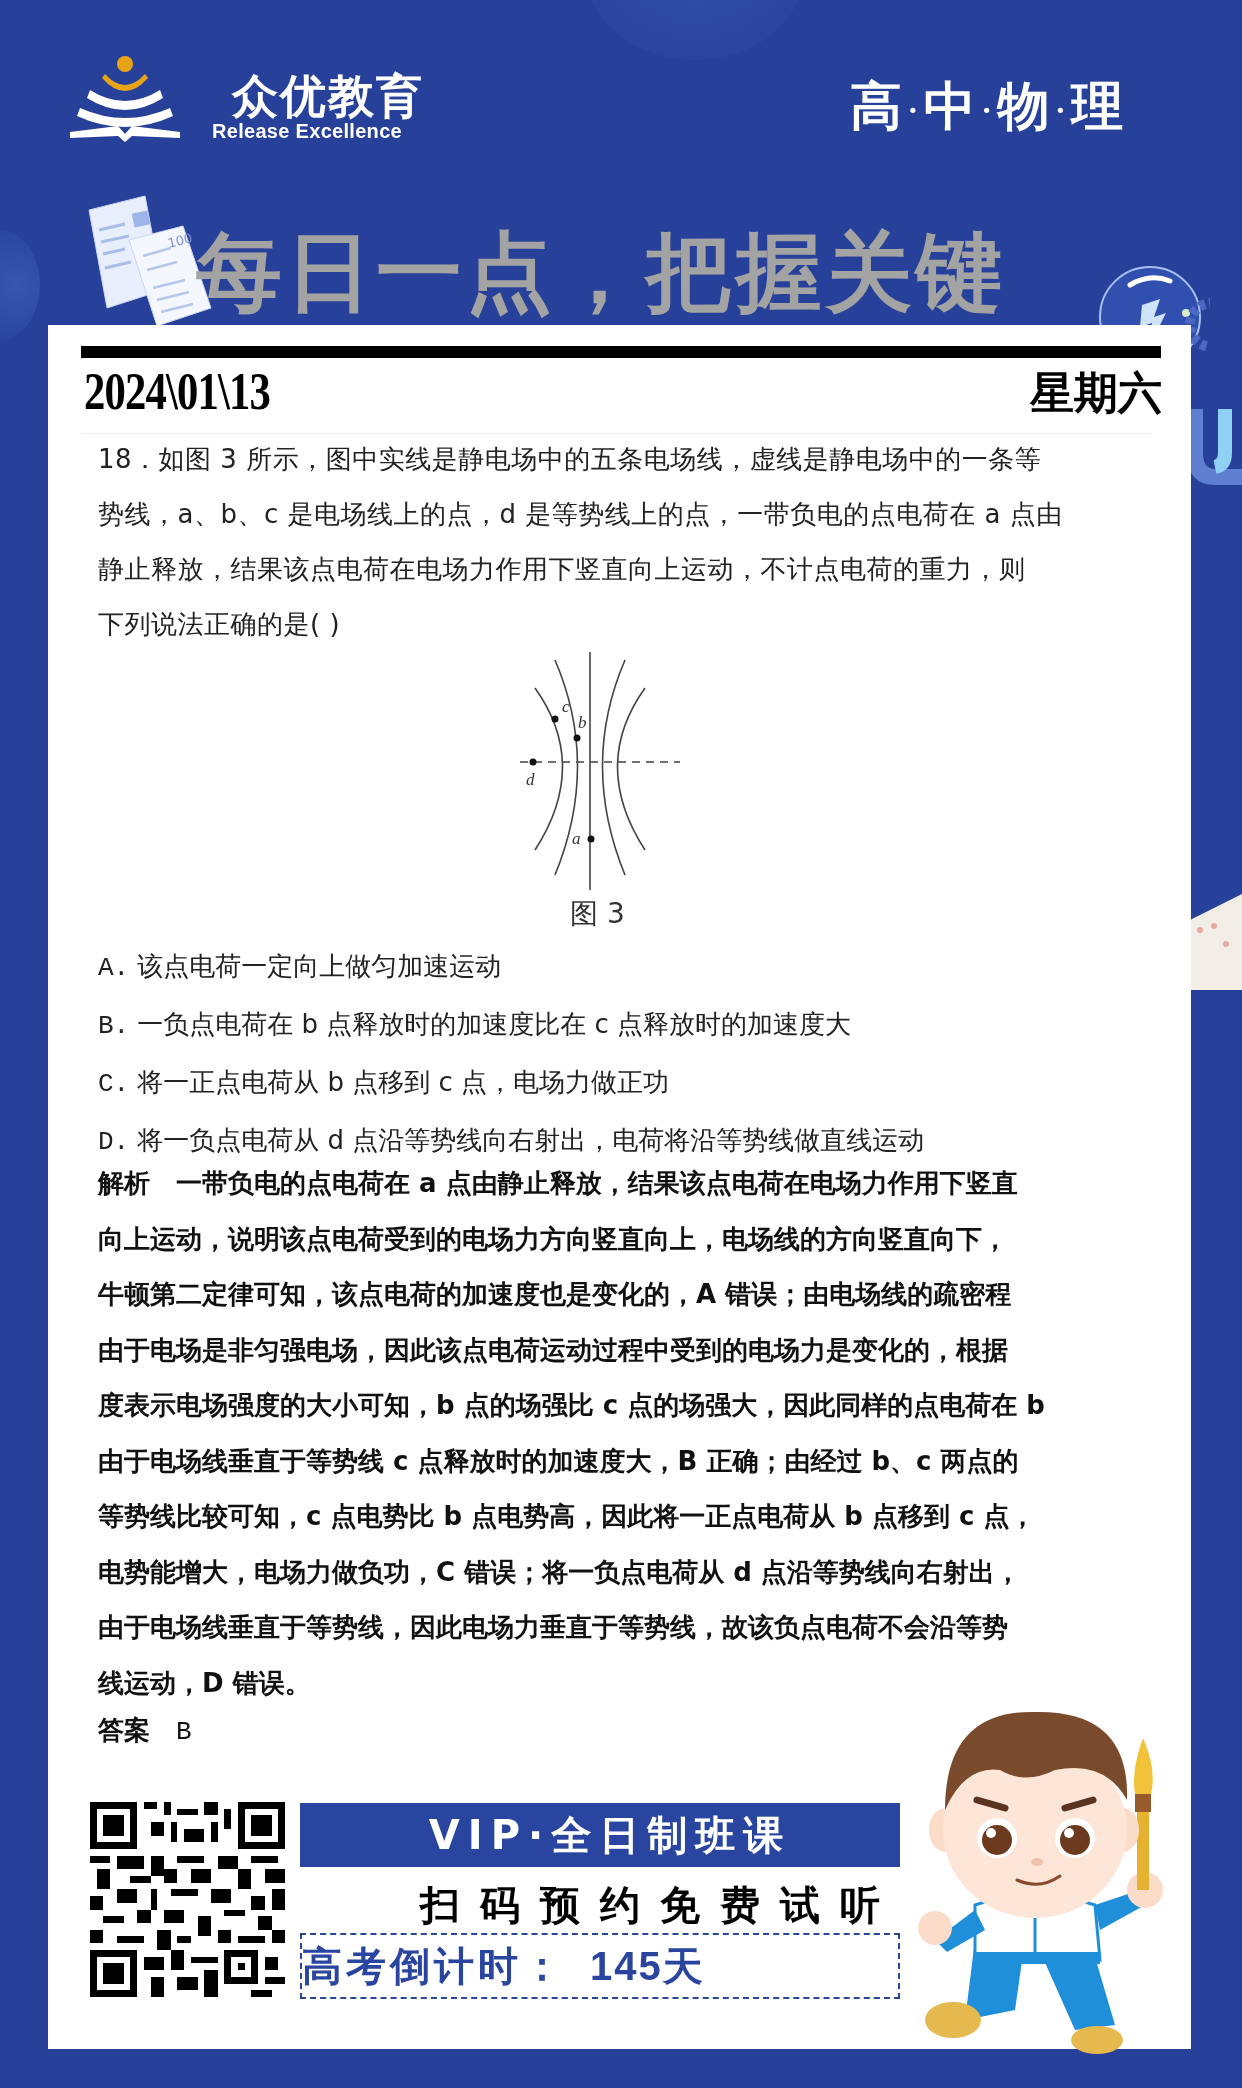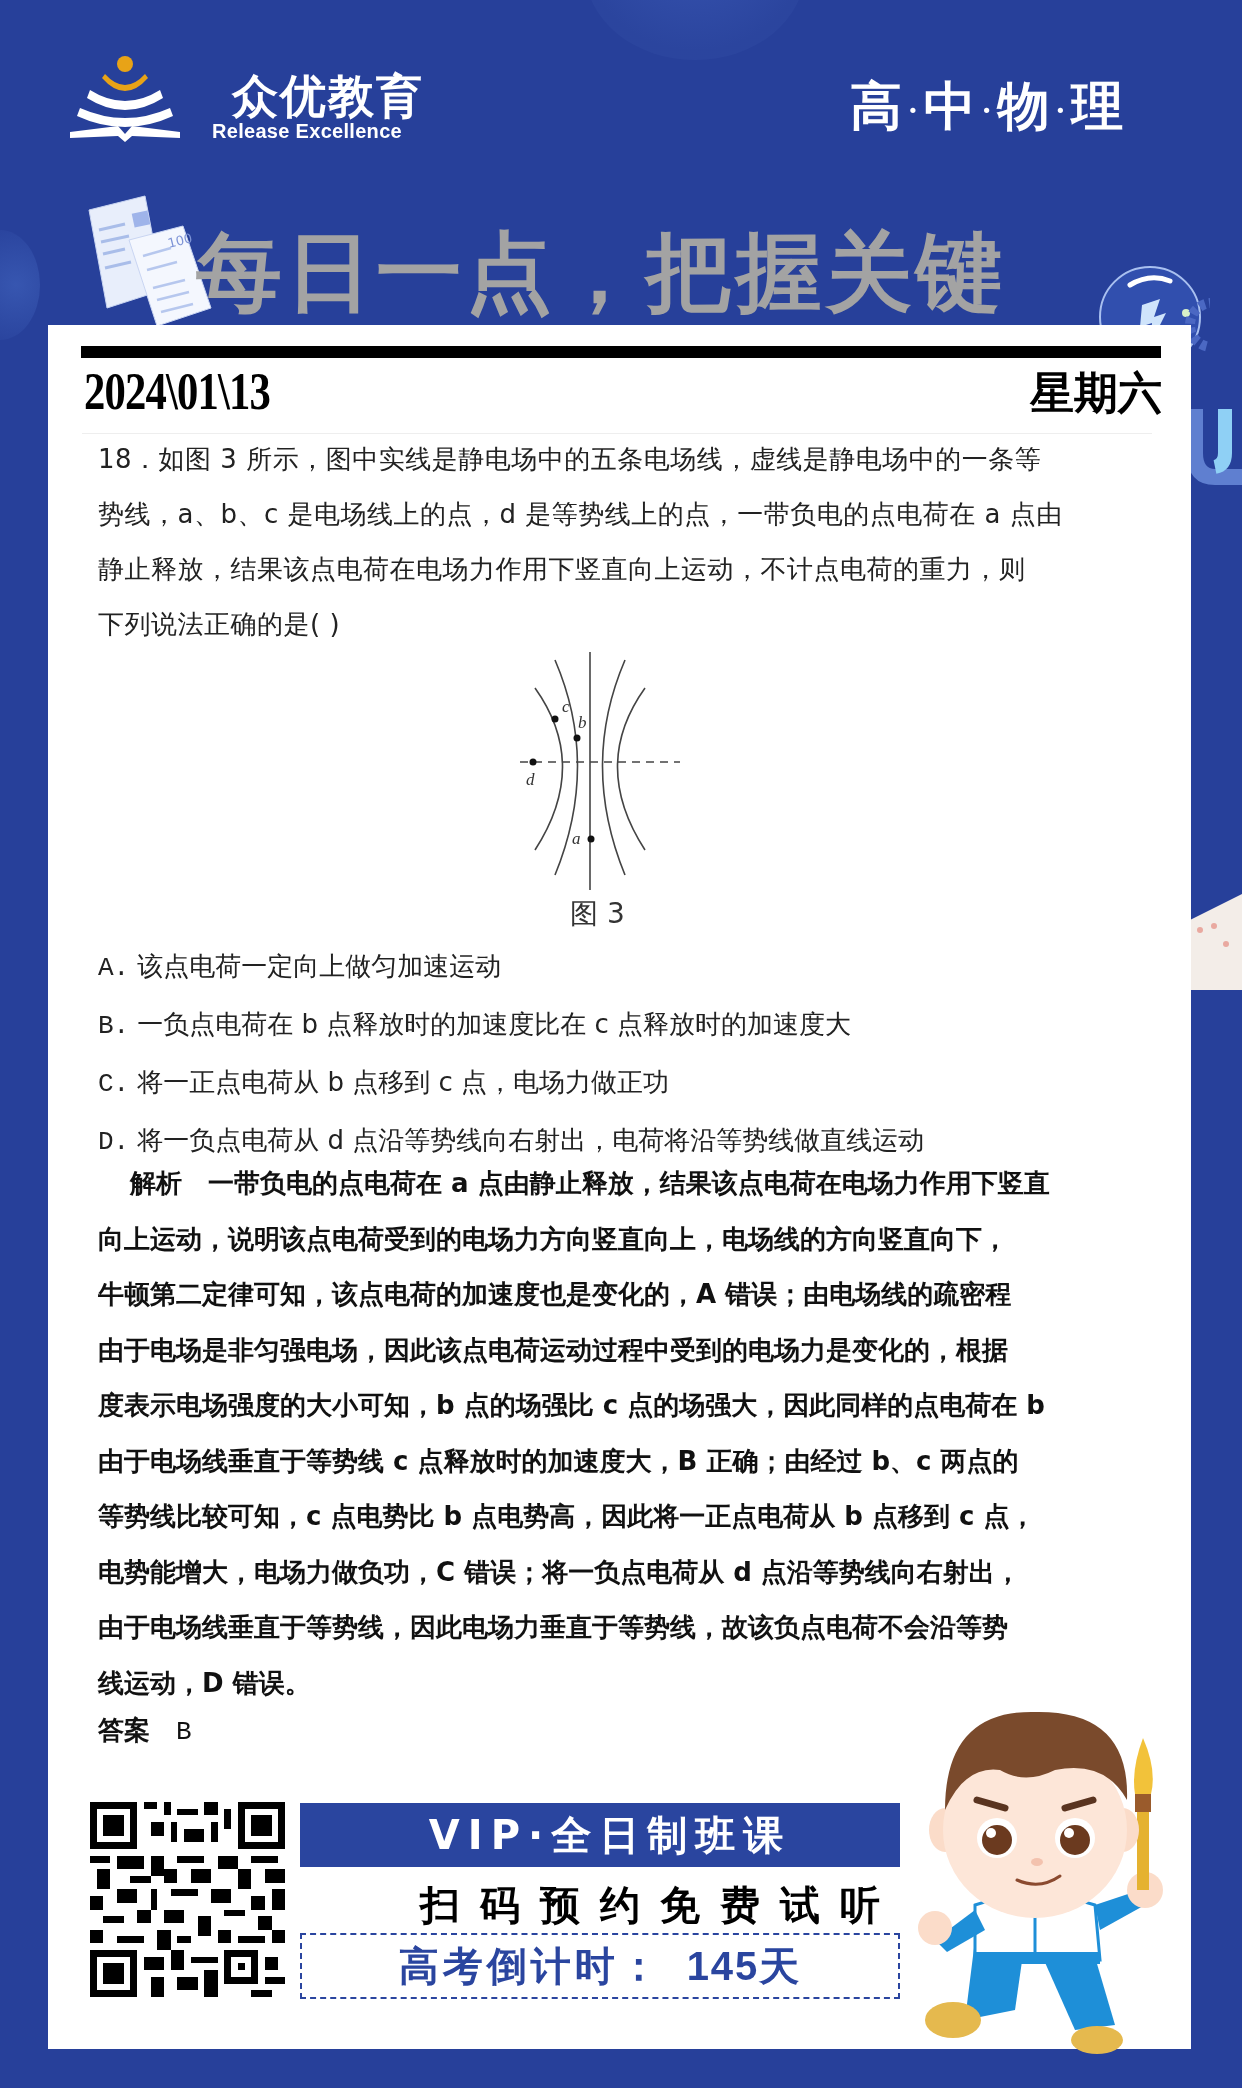--- a/index.html
+++ b/index.html
@@ -36,29 +36,29 @@
   .qtext p { white-space: nowrap; }
   .figure { position: absolute; left: 500px; top: 640px; width: 200px; height: 300px; }
   .fig-caption { position: absolute; left: 570px; top: 895px; font-size: 28px; color: #333; font-family: "DejaVu Sans", sans-serif; }
 
   .options { position: absolute; left: 98px; top: 938px; font-size: 26px; color: #222; line-height: 56px; font-family: "DejaVu Sans", sans-serif; }
   .options p { white-space: nowrap; }
   .opt-key { font-family: "Liberation Mono", monospace; margin-right: 8px; }
 
   .analysis { position: absolute; left: 98px; top: 1156px; width: 1000px; font-size: 26px; color: #111; line-height: 55.5px; font-weight: bold; font-family: "DejaVu Sans", sans-serif; }
   .analysis p { white-space: nowrap; }
-  .analysis .label { margin-right: 26px; margin-left: 32px; }
+  .analysis .label { margin-right: 26px; }
   .answer { position: absolute; left: 98px; top: 1713px; font-size: 26px; font-weight: bold; color: #111; font-family: "DejaVu Sans", sans-serif; }
   .answer .val { font-family: "Liberation Mono", monospace; font-weight: normal; margin-left: 26px; }
 
   
   .qr { position: absolute; left: 90px; top: 1802px; width: 195px; height: 195px; background: #fff; }
   .vip { position: absolute; left: 300px; top: 1803px; width: 600px; height: 64px; background: #2a459f; color: #fff; font-size: 40px; font-weight: bold; text-align: center; line-height: 64px; letter-spacing: 8px; font-family: "DejaVu Sans", sans-serif; padding-left: 20px; }
   .scan { position: absolute; left: 300px; top: 1875px; width: 600px; height: 60px; color: #000; font-size: 40px; font-weight: bold; text-align: right; line-height: 60px; letter-spacing: 20px; font-family: "DejaVu Sans", sans-serif; }
-  .countdown { position: absolute; left: 300px; top: 1933px; width: 600px; height: 66px; border: 2px dashed #2a459f; color: #2a459f; font-size: 40px; font-weight: bold; text-align: center; line-height: 62px; letter-spacing: 4px; font-family: "DejaVu Sans", sans-serif; }
+  .countdown { position: absolute; left: 300px; top: 1933px; width: 600px; height: 66px; border: 2px dashed #2a459f; color: #2a459f; font-size: 40px; font-weight: bold; text-align: left; line-height: 62px; letter-spacing: 4px; font-family: "DejaVu Sans", sans-serif; }
   .countdown .num { font-family: "Liberation Sans", sans-serif; margin-left: 24px; letter-spacing: 2px; }
 
   .mascot { position: absolute; left: 905px; top: 1690px; width: 300px; height: 370px; }
 </style>
 </head>
 <body>
 
 <div class="bg-circle bg-c1"></div>
 <div class="bg-circle bg-c2"></div>
 

